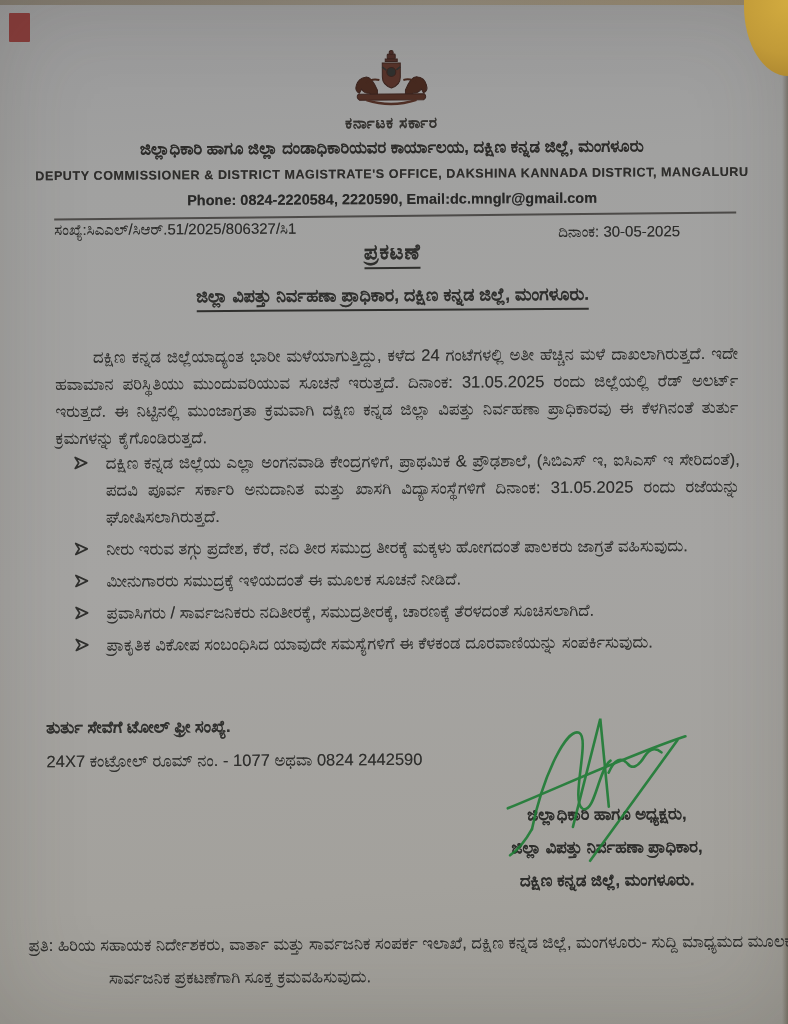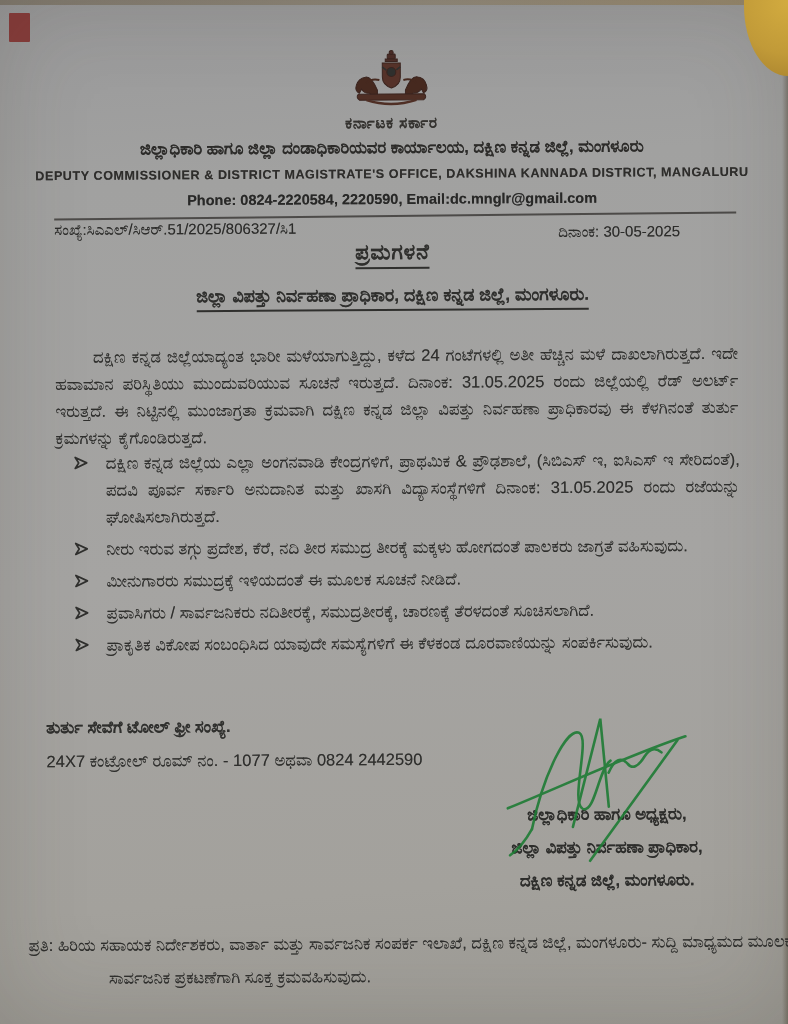--- a/index.html
+++ b/index.html
@@ -91,21 +91,21 @@
 
     <div class="abs center emblem-caption">ಕರ್ನಾಟಕ ಸರ್ಕಾರ</div>
     <div class="abs center office-kn">ಜಿಲ್ಲಾಧಿಕಾರಿ ಹಾಗೂ ಜಿಲ್ಲಾ ದಂಡಾಧಿಕಾರಿಯವರ ಕಾರ್ಯಾಲಯ, ದಕ್ಷಿಣ ಕನ್ನಡ ಜಿಲ್ಲೆ, ಮಂಗಳೂರು</div>
     <div class="abs center office-en">DEPUTY COMMISSIONER &amp; DISTRICT MAGISTRATE'S OFFICE, DAKSHINA KANNADA DISTRICT, MANGALURU</div>
     <div class="abs center contact">Phone: 0824-2220584, 2220590, Email:dc.mnglr@gmail.com</div>
     <div class="abs header-rule"></div>
 
     <div class="abs ref-no">ಸಂಖ್ಯೆ:ಸಿಎಎಲ್/ಸಿಆರ್.51/2025/806327/ಸಿ1</div>
     <div class="abs date-line">ದಿನಾಂಕ: 30-05-2025</div>
 
-    <div class="abs center title"><span>ಪ್ರಮಗಳನೆ</span></div>
+    <div class="abs center title"><span>ಪ್ರಕಟಣೆ</span></div>
     <div class="abs center subtitle"><span>ಜಿಲ್ಲಾ ವಿಪತ್ತು ನಿರ್ವಹಣಾ ಪ್ರಾಧಿಕಾರ, ದಕ್ಷಿಣ ಕನ್ನಡ ಜಿಲ್ಲೆ, ಮಂಗಳೂರು.</span></div>
 
     <p class="abs intro">ದಕ್ಷಿಣ ಕನ್ನಡ ಜಿಲ್ಲೆಯಾದ್ಯಂತ ಭಾರೀ ಮಳೆಯಾಗುತ್ತಿದ್ದು, ಕಳೆದ 24 ಗಂಟೆಗಳಲ್ಲಿ ಅತೀ ಹೆಚ್ಚಿನ ಮಳೆ ದಾಖಲಾಗಿರುತ್ತದೆ. ಇದೇ ಹವಾಮಾನ ಪರಿಸ್ಥಿತಿಯು ಮುಂದುವರಿಯುವ ಸೂಚನೆ ಇರುತ್ತದೆ. ದಿನಾಂಕ: 31.05.2025 ರಂದು ಜಿಲ್ಲೆಯಲ್ಲಿ ರೆಡ್ ಅಲರ್ಟ್ ಇರುತ್ತದೆ. ಈ ನಿಟ್ಟಿನಲ್ಲಿ ಮುಂಜಾಗ್ರತಾ ಕ್ರಮವಾಗಿ ದಕ್ಷಿಣ ಕನ್ನಡ ಜಿಲ್ಲಾ ವಿಪತ್ತು ನಿರ್ವಹಣಾ ಪ್ರಾಧಿಕಾರವು ಈ ಕೆಳಗಿನಂತೆ ತುರ್ತು ಕ್ರಮಗಳನ್ನು ಕೈಗೊಂಡಿರುತ್ತದೆ.</p>
 
     <ul class="abs advisories">
       <li>
         <svg class="arrow" viewBox="0 0 15 14">
             <path d="M1.5,1.5 L13,7 L1.5,12.5 L5,7 Z" fill="none" stroke="#2f2f2d" stroke-width="1.7" stroke-linejoin="round"></path>
           </svg>
         <span>ದಕ್ಷಿಣ ಕನ್ನಡ ಜಿಲ್ಲೆಯ ಎಲ್ಲಾ ಅಂಗನವಾಡಿ ಕೇಂದ್ರಗಳಿಗೆ, ಪ್ರಾಥಮಿಕ &amp; ಪ್ರೌಢಶಾಲೆ, (ಸಿಬಿಎಸ್ ಇ, ಐಸಿಎಸ್ ಇ ಸೇರಿದಂತೆ), ಪದವಿ ಪೂರ್ವ ಸರ್ಕಾರಿ ಅನುದಾನಿತ ಮತ್ತು ಖಾಸಗಿ ವಿದ್ಯಾಸಂಸ್ಥೆಗಳಿಗೆ ದಿನಾಂಕ: 31.05.2025 ರಂದು ರಜೆಯನ್ನು ಘೋಷಿಸಲಾಗಿರುತ್ತದೆ.</span>

